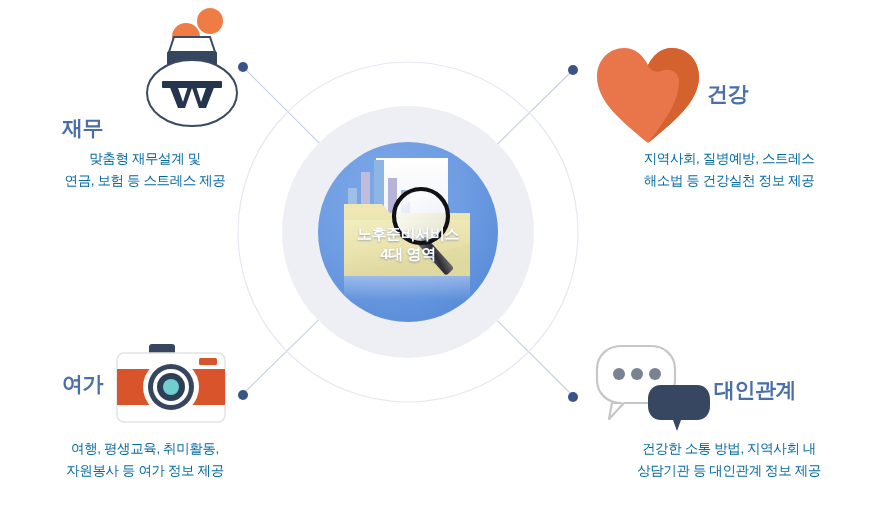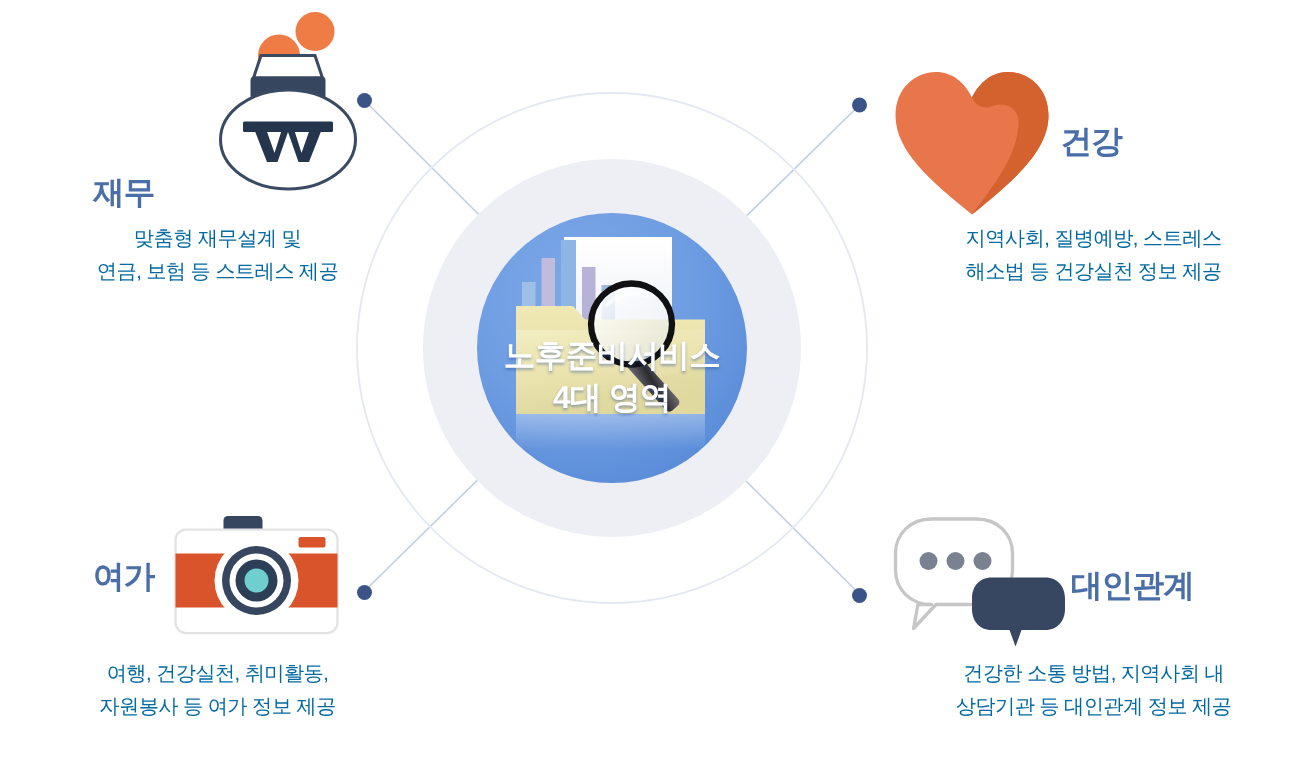--- a/index.html
+++ b/index.html
@@ -43,21 +43,21 @@
     width: 180px;
     height: 180px;
   }
   .hub-label {
     position: absolute;
     left: 318px;
     top: 224px;
     width: 180px;
     text-align: center;
     color: #ffffff;
-    font-size: 21px;
+    font-size: 15px;
     font-weight: bold;
     line-height: 1.33;
     letter-spacing: -0.4px;
     text-shadow: 0 1px 2px rgba(40,80,150,0.45);
     pointer-events: none;
   }
 
   
   .node {
     position: absolute;
@@ -235,21 +235,21 @@
         <rect x="86" y="16" width="18" height="7" rx="1.5" fill="#d9542a"></rect>
         <circle cx="58" cy="45" r="28" fill="#ffffff"></circle>
         <circle cx="58" cy="45" r="23" fill="#36465f"></circle>
         <circle cx="58" cy="45" r="18" fill="#ffffff"></circle>
         <circle cx="58" cy="45" r="14" fill="#2d3f57"></circle>
         <circle cx="58" cy="45" r="8" fill="#6fcfcf"></circle>
       </svg>
     </div>
     <div class="title">여가</div>
     <div class="desc">
-      <div>여행, 건강실천, 취미활동,</div>
+      <div>여행, 평생교육, 취미활동,</div>
       <div>자원봉사 등 여가 정보 제공</div>
     </div>
   </div>
 
   <div class="node" id="node-relations">
     <div class="iconwrap">
       <svg viewBox="0 0 124 90" width="124" height="90">
         <path d="M32 4 L62 4 C76 4 86 14 86 27 L86 38 C86 51 76 61 62 61 L35 61 L20 77 L23 61 L32 61 C18 61 8 51 8 38 L8 27 C8 14 18 4 32 4 Z" fill="#ffffff" stroke="#c6c6c6" stroke-width="2.2" stroke-linejoin="round"></path>
         <circle cx="30" cy="32" r="6" fill="#7a8190"></circle>
         <circle cx="48" cy="32" r="6" fill="#7a8190"></circle>

